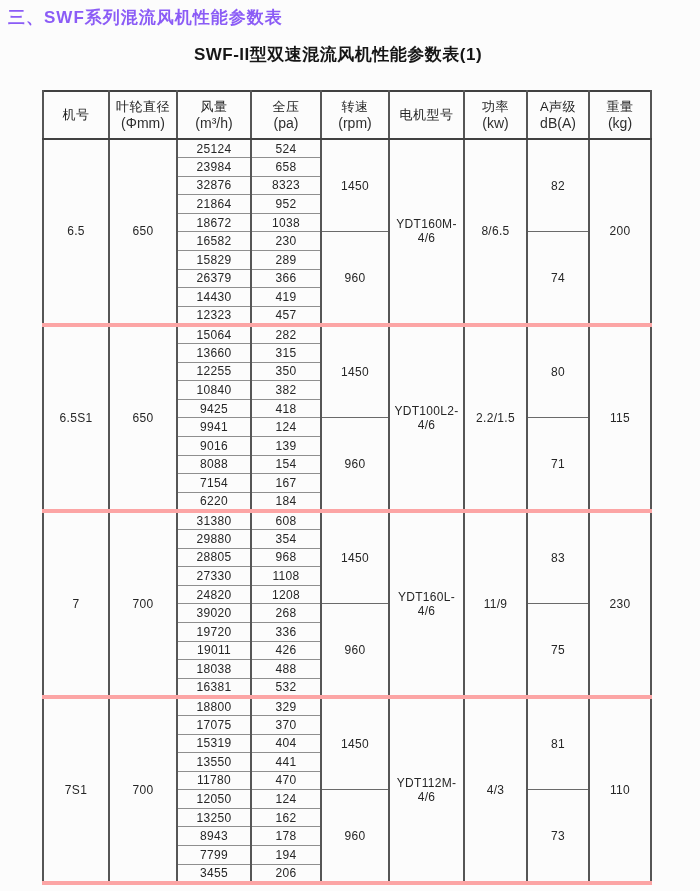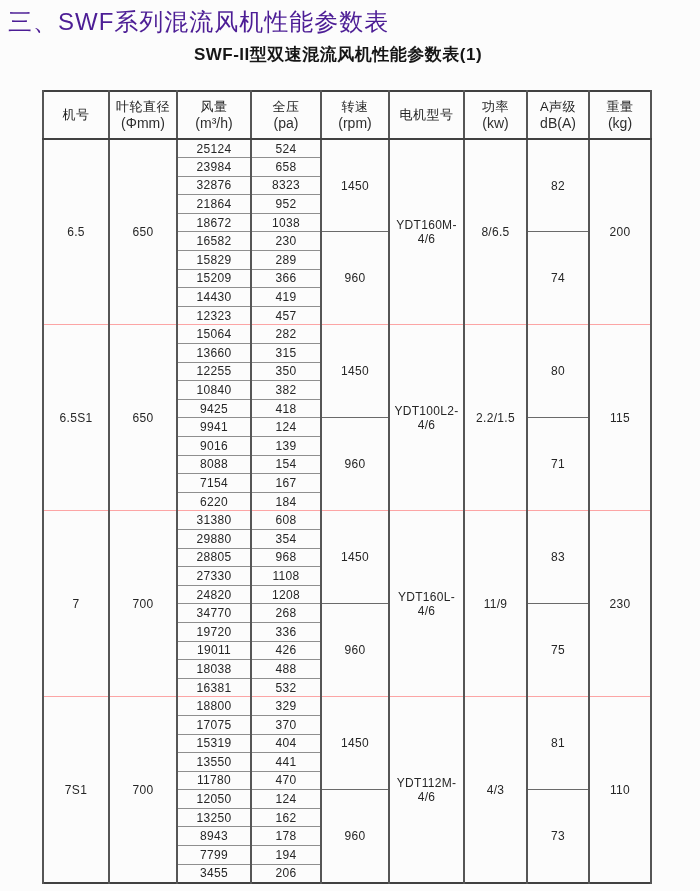--- a/index.html
+++ b/index.html
@@ -6,22 +6,22 @@
   body {
     width: 700px; height: 891px;
     background: #fcfcfc;
     font-family: "Liberation Sans", "DejaVu Sans", sans-serif;
     color: #2b2b2b;
     position: relative;
     overflow: hidden;
   }
   .main-title {
     position: absolute; left: 8px; top: 6px;
-    font-size: 24px; font-weight: normal; letter-spacing: 1px;
-    color: #4c1d95; white-space: nowrap;
+    font-size: 17px; font-weight: bold; letter-spacing: 1px;
+    color: #8b5cf6; white-space: nowrap;
   }
   .sub-title {
     position: absolute; left: 0; top: 43px; width: 676px;
     text-align: center;
     font-size: 17px; font-weight: bold; letter-spacing: 0.5px;
     color: #161616; white-space: nowrap;
   }
   table.spec-table {
     position: absolute; left: 42px; top: 90px;
     width: 608px;
@@ -40,21 +40,21 @@
     border-bottom: 2px solid #414141;
     font-size: 13px; color: #222;
   }
   .h-label { line-height: 1.3; letter-spacing: 0.5px; }
   .h-unit  { font-size: 14px; line-height: 1.15; color: #2e2e2e; }
   .h-unit:empty { display: none; }
   tbody tr { height: 18.6px; }
   tbody td { font-size: 12px; color: #262626; letter-spacing: 0.3px; }
   td.rowline   { border-bottom: 1px solid #8f8f8f; }
   td.groupline { border-bottom: 1px solid #6a6a6a; margin-left: 12px; }
-  td.blockline { border-bottom: 1px solid #fca5a5; text-align: center; }
+  td.blockline { border-bottom: 4px solid #fca5a5; text-align: center; }
 </style>
 </head>
 <body>
 
 <div class="main-title">三、SWF系列混流风机性能参数表</div>
 <div class="sub-title">SWF-II型双速混流风机性能参数表(1)</div>
 
 <table class="spec-table">
   <colgroup>
     <col style="width:66px">
@@ -137,21 +137,21 @@
         <td class="rowline">16582</td>
         <td class="rowline">230</td>
         <td rowspan="5" class="blockline">960</td>
         <td rowspan="5" class="blockline">74</td>
       </tr>
       <tr>
         <td class="rowline">15829</td>
         <td class="rowline">289</td>
       </tr>
       <tr>
-        <td class="rowline">15209</td>
+        <td class="rowline">26379</td>
         <td class="rowline">366</td>
       </tr>
       <tr>
         <td class="rowline">14430</td>
         <td class="rowline">419</td>
       </tr>
       <tr>
         <td class="blockline">12323</td>
         <td class="blockline">457</td>
       </tr>
@@ -225,21 +225,21 @@
       </tr>
       <tr>
         <td class="rowline">27330</td>
         <td class="rowline">1108</td>
       </tr>
       <tr>
         <td class="rowline">24820</td>
         <td class="rowline">1208</td>
       </tr>
       <tr>
-        <td class="rowline">34770</td>
+        <td class="rowline">39020</td>
         <td class="rowline">268</td>
         <td rowspan="5" class="blockline">960</td>
         <td rowspan="5" class="blockline">75</td>
       </tr>
       <tr>
         <td class="rowline">19720</td>
         <td class="rowline">336</td>
       </tr>
       <tr>
         <td class="rowline">19011</td>

